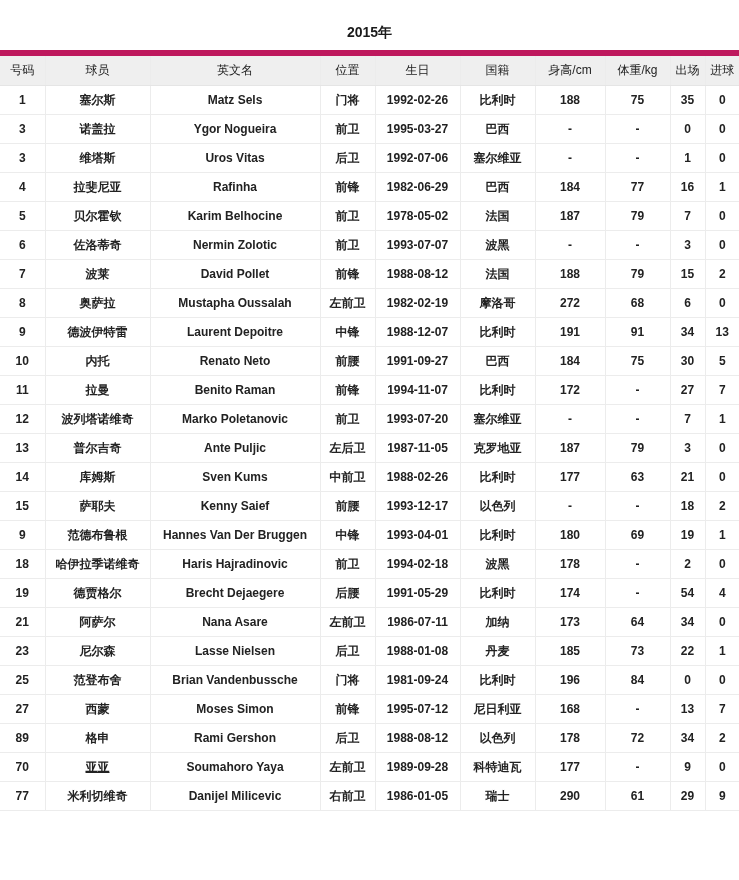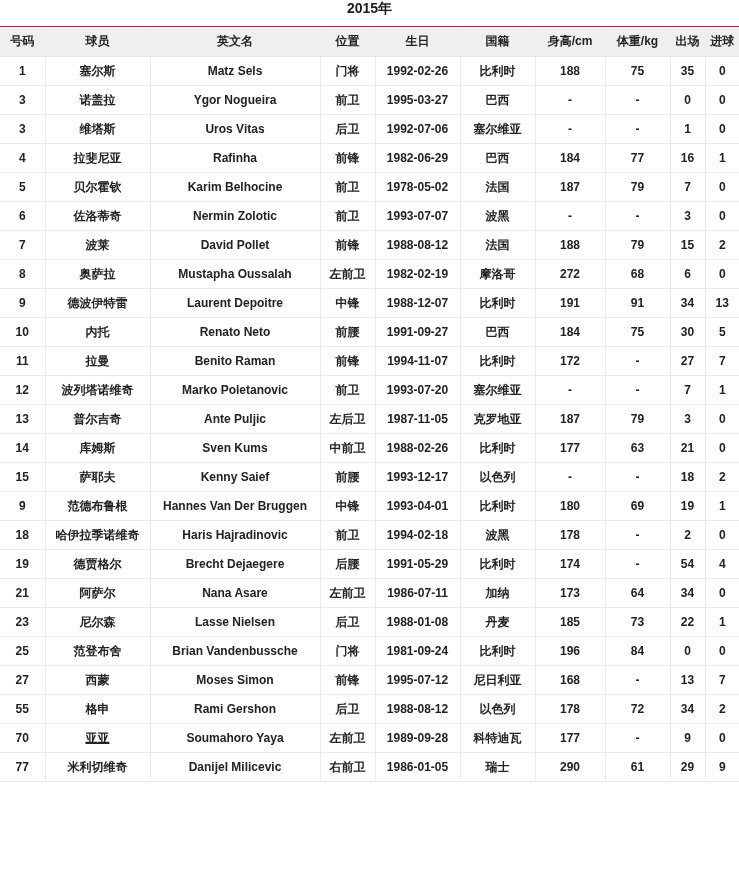--- a/index.html
+++ b/index.html
@@ -9,39 +9,39 @@
   }
   body {
     width: 739px;
     height: 880px;
     overflow: hidden;
     font-family: "Liberation Sans", "DejaVu Sans", sans-serif;
     color: #333;
   }
   .page-title {
     height: 26px;
-    padding-top: 0;
+    padding-top: 24px;
     text-align: center;
     font-size: 14px;
     font-weight: bold;
     color: #1a1a1a;
   }
   table.players {
     width: 739px;
     border-collapse: collapse;
     table-layout: fixed;
   }
   table.players th {
     background: #efefef;
     height: 29px;
     font-size: 12px;
-    font-weight: bold;
+    font-weight: normal;
     color: #222;
     text-align: center;
-    border-top: 1px solid #be185d;
+    border-top: 6px solid #be185d;
     border-bottom: 1px solid #e5e5e5;
     padding: 0 2px;
     overflow: hidden;
     white-space: nowrap;
   }
   table.players td {
     height: 28px;
     font-size: 12px;
     font-weight: bold;
     color: #222;
@@ -365,21 +365,21 @@
         <td>Moses Simon</td>
         <td>前锋</td>
         <td>1995-07-12</td>
         <td>尼日利亚</td>
         <td>168</td>
         <td>-</td>
         <td>13</td>
         <td>7</td>
       </tr>
       <tr>
-        <td>55</td>
+        <td>89</td>
         <td>格申</td>
         <td>Rami Gershon</td>
         <td>后卫</td>
         <td>1988-08-12</td>
         <td>以色列</td>
         <td>178</td>
         <td>72</td>
         <td>34</td>
         <td>2</td>
       </tr>

